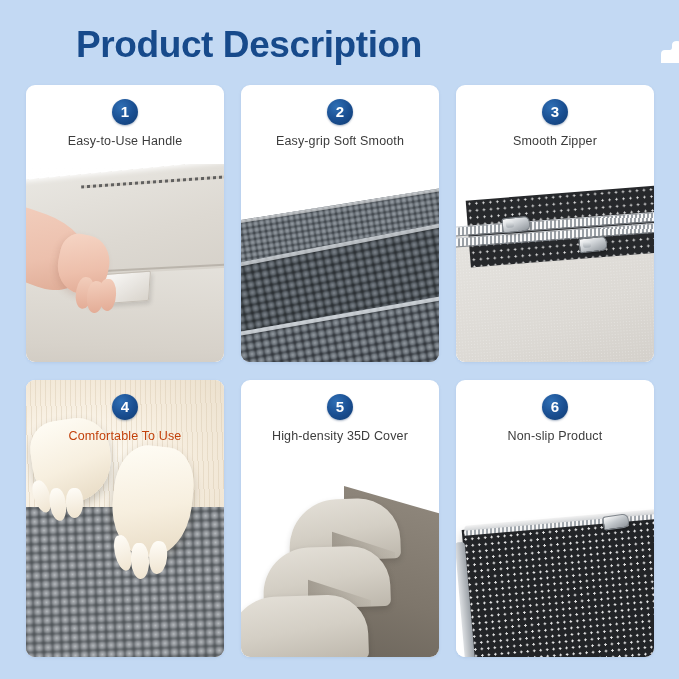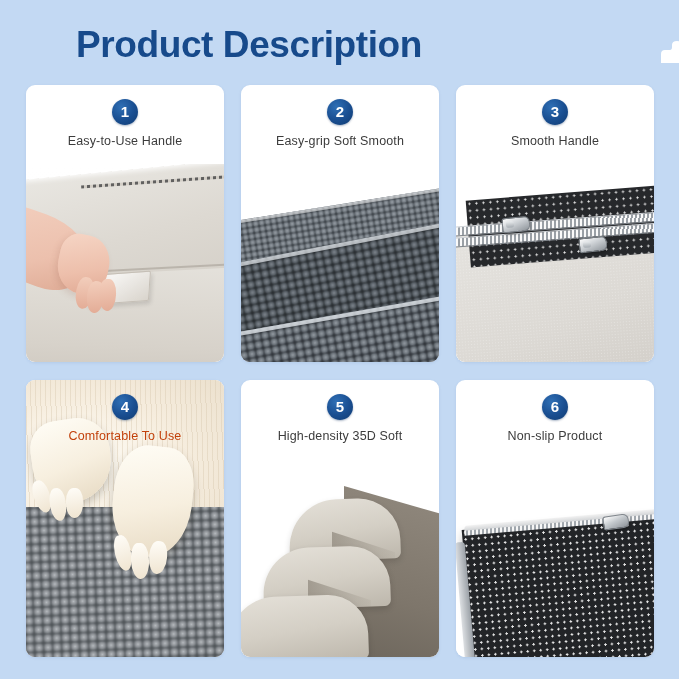--- a/index.html
+++ b/index.html
@@ -339,21 +339,21 @@
         <div class="greyface"></div>
         <div class="dotface"></div>
         <div class="gap"></div>
         <div class="tape tape-a"></div>
         <div class="tape tape-b"></div>
         <div class="slider s1"></div>
         <div class="slider s2"></div>
       </div>
       <div class="card-head">
         <div class="badge">3</div>
-        <div class="caption">Smooth Handle</div>
+        <div class="caption">Smooth Zipper</div>
       </div>
     </div>
 
     <div class="card">
       <div class="photo tall p4">
         <div class="fabric"></div>
         <div class="fur"></div>
         <div class="paw pawL"></div>
         <div class="paw pawR"></div>
         <div class="toe tL1"></div>
@@ -373,21 +373,21 @@
       <div class="photo lower5 p5">
         <div class="side"></div>
         <div class="st st3"></div>
         <div class="shade sh1"></div>
         <div class="st st2"></div>
         <div class="shade sh2"></div>
         <div class="st st1"></div>
       </div>
       <div class="card-head">
         <div class="badge">5</div>
-        <div class="caption">High-density 35D Soft</div>
+        <div class="caption">High-density 35D Cover</div>
       </div>
     </div>
 
     <div class="card">
       <div class="photo lower6 p6">
         <div class="panel"></div>
         <div class="leftedge"></div>
         <div class="edge"></div>
         <div class="ziptape"></div>
         <div class="pull"></div>

